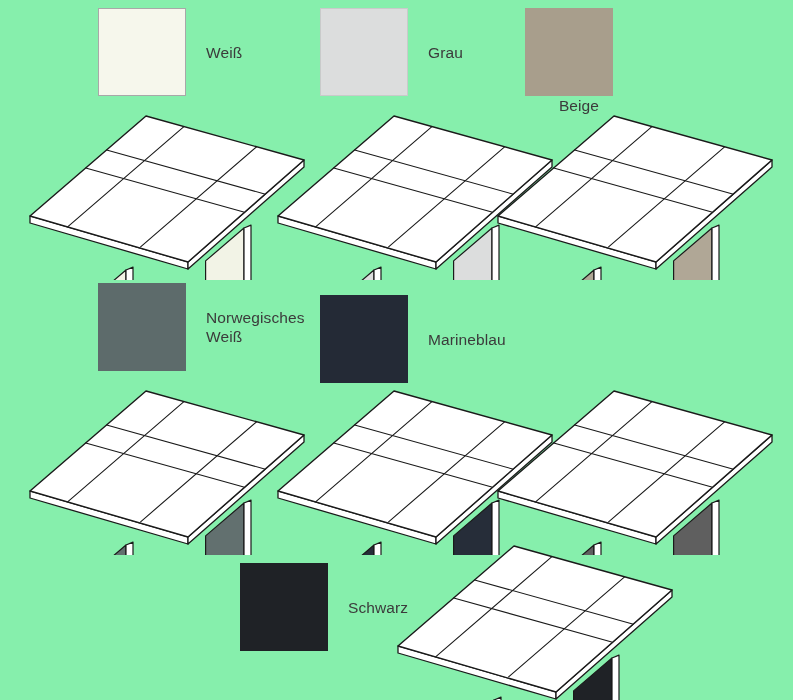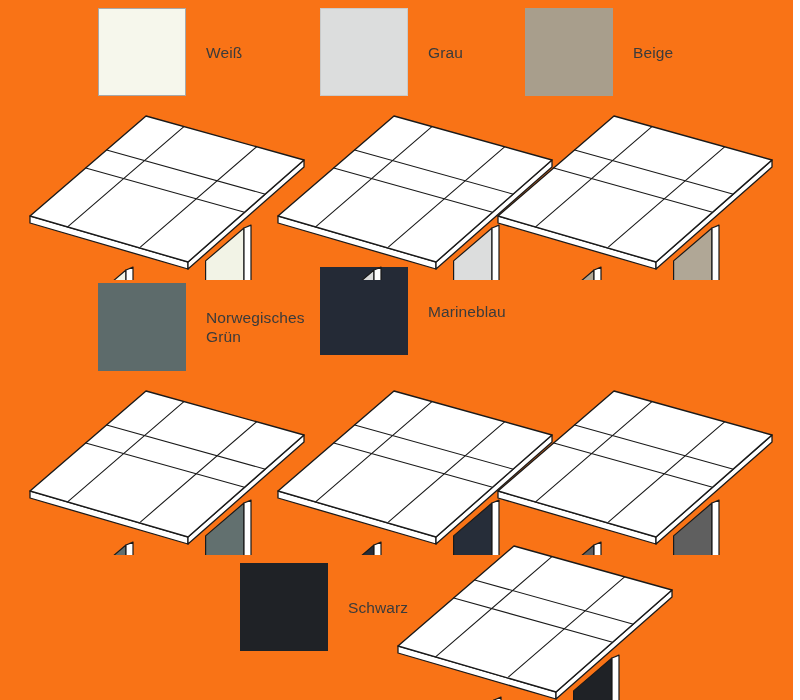--- a/index.html
+++ b/index.html
@@ -7,21 +7,21 @@
     margin: 0; padding: 0;
     width: 800px; height: 700px;
     background: #ffffff;
     font-family: "Liberation Sans", sans-serif;
     overflow: hidden;
   }
   #page {
     position: relative;
     width: 793px;
     height: 700px;
-    background: #f97316;
+    background: #86efac;
   }
   .swatch-entry {
     position: absolute;
     display: flex;
     align-items: center;
   }
   .swatch-chip {
     width: 88px;
     height: 88px;
     border: 1px solid #a8a8a8;
@@ -48,30 +48,30 @@
 <div id="page">
 
   <div class="swatch-entry" style="left: 98px; top: 8px;">
     <div class="swatch-chip" style="background: rgb(246, 247, 236); border-color: rgb(168, 168, 168);"></div>
     <div class="swatch-label">Weiß</div>
   </div>
   <div class="swatch-entry" style="left: 320px; top: 8px; justify-content: center;">
     <div class="swatch-chip" style="background: rgb(220, 221, 221); border-color: rgb(201, 202, 202);"></div>
     <div class="swatch-label">Grau</div>
   </div>
-  <div class="swatch-entry" style="left: 525px; top: 8px;">
+  <div class="swatch-entry" style="left: 525px; top: 8px; flex-direction: column;">
     <div class="swatch-chip" style="background: rgb(168, 158, 140); border-color: rgb(168, 158, 140);"></div>
     <div class="swatch-label">Beige</div>
   </div>
   <div class="swatch-entry" style="left: 98px; top: 283px;">
     <div class="swatch-chip" style="background: rgb(93, 107, 107); border-color: rgb(93, 107, 107);"></div>
     <div class="swatch-label">Norwegisches
-Grün</div>
-  </div>
-  <div class="swatch-entry" style="left: 320px; top: 267px; text-align: right;">
+Weiß</div>
+  </div>
+  <div class="swatch-entry" style="left: 320px; top: 295px; text-align: right;">
     <div class="swatch-chip" style="background: rgb(36, 42, 54); border-color: rgb(36, 42, 54);"></div>
     <div class="swatch-label">Marineblau</div>
   </div>
   <div class="swatch-entry" style="left: 240px; top: 563px;">
     <div class="swatch-chip" style="background: rgb(31, 34, 38); border-color: rgb(31, 34, 38);"></div>
     <div class="swatch-label">Schwarz</div>
   </div>
 
   <div class="table-fig" style="left: 22px; top: 100px;">
 <svg width="290" height="180" viewBox="0 0 290 180">

